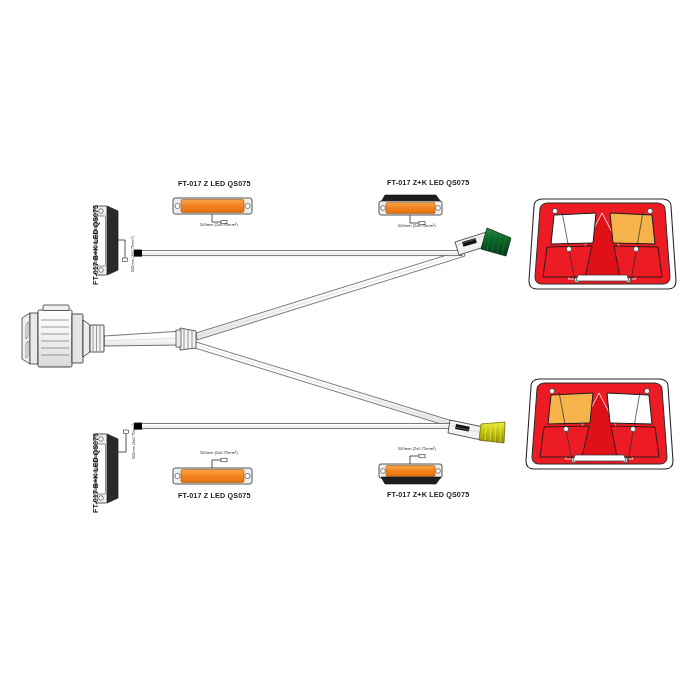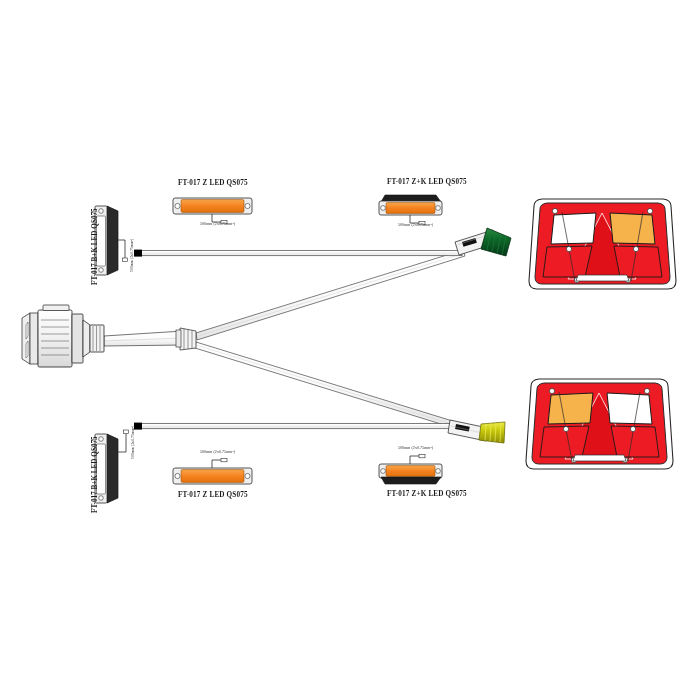--- a/index.html
+++ b/index.html
@@ -3,21 +3,21 @@
 <meta charset="utf-8">
 <style>
   html,body{margin:0;padding:0;}
   body{
     width:700px;height:700px;
     background:#ffffff;
     font-family:"Liberation Sans", sans-serif;
     overflow:hidden;
     position:relative;
   }
-  #stage{position:absolute;left:0;top:0;width:700px;height:500px;font-family:Liberation Serif, serif;}
+  #stage{position:absolute;left:0;top:0;width:700px;height:500px;}
   .lbl{
     position:absolute;
     font-size:7.2px;
     font-weight:bold;
     color:#1a1a1a;
     letter-spacing:0.15px;
     white-space:nowrap;
   }
   .dim{
     position:absolute;

